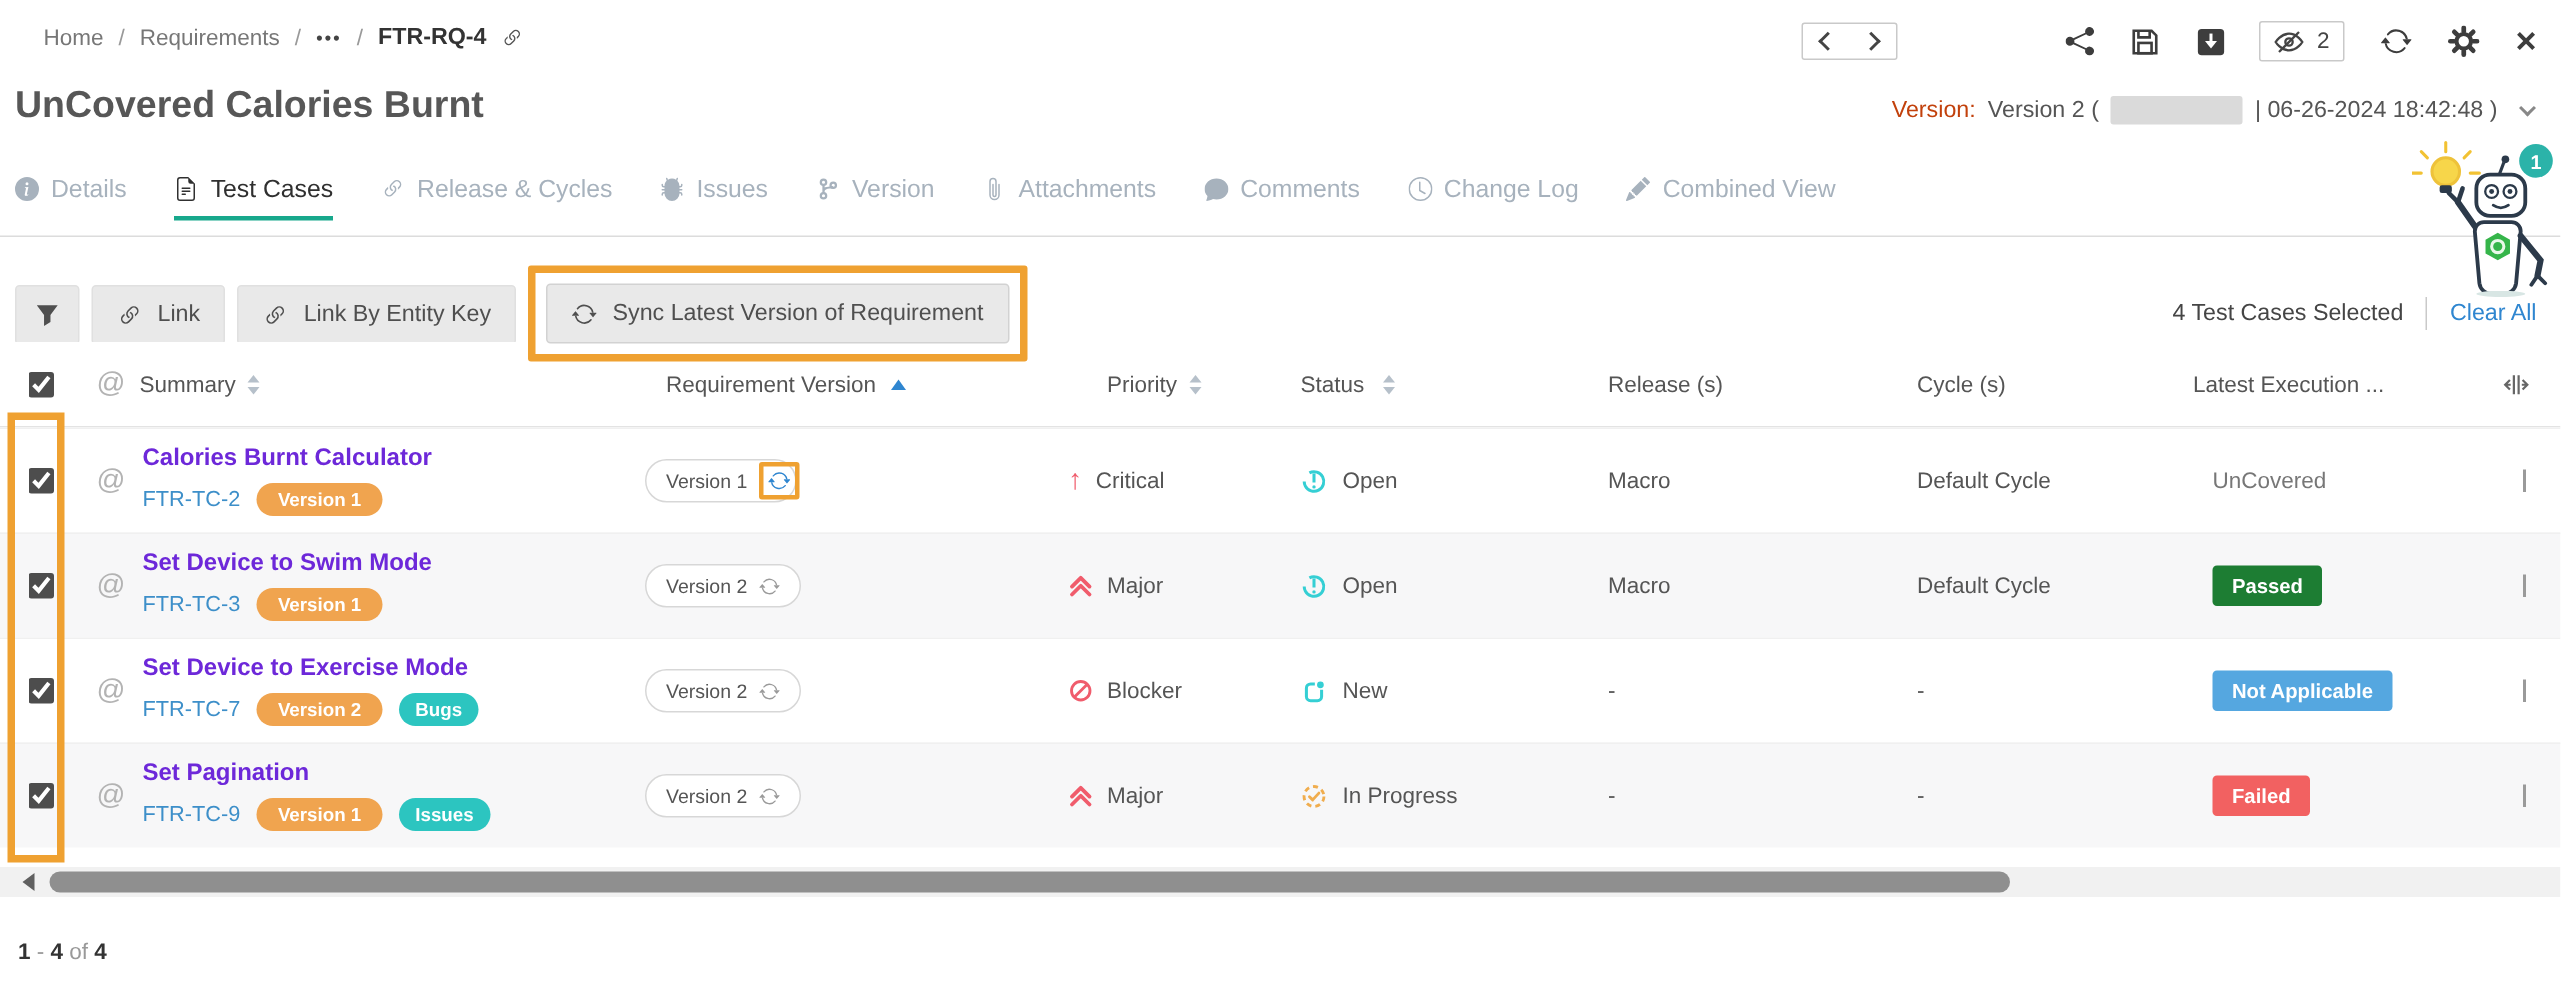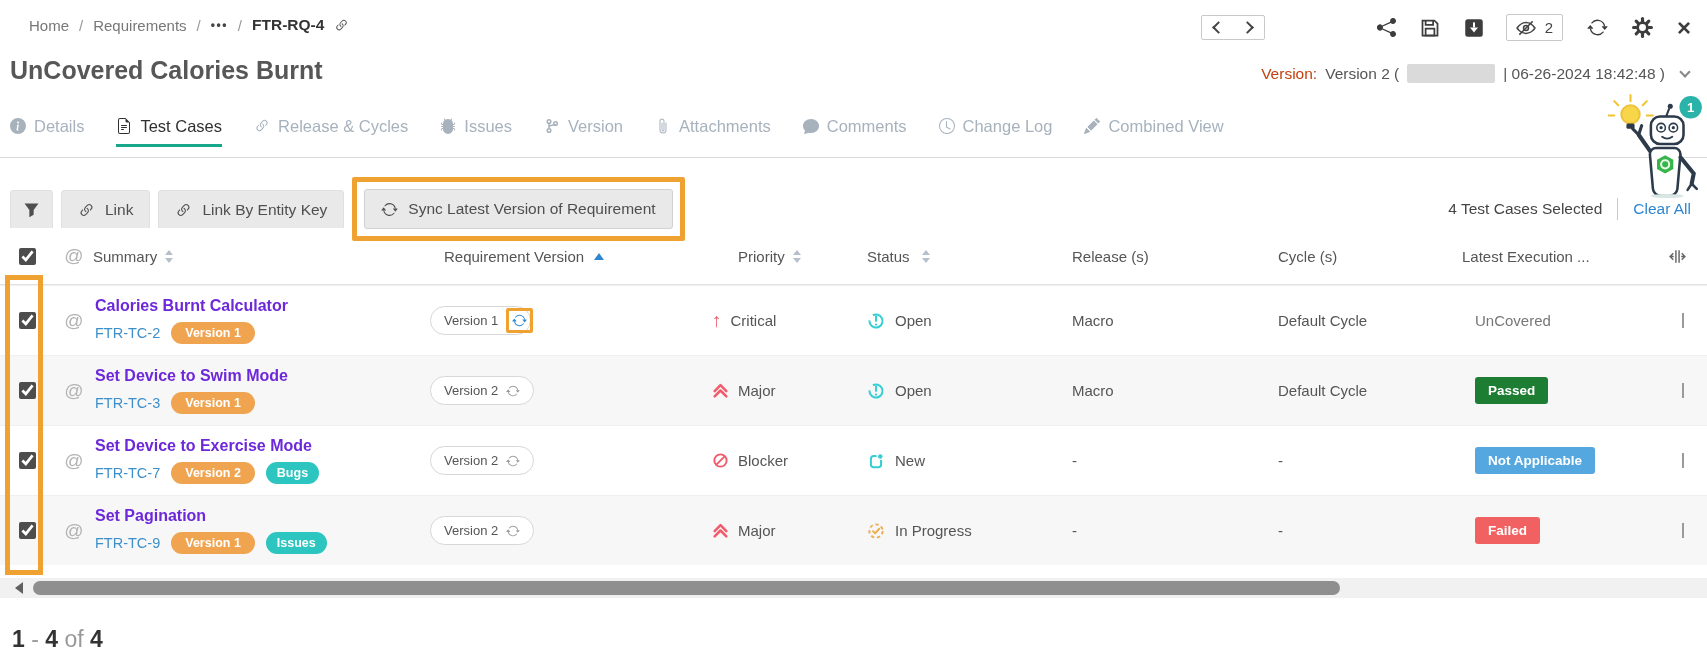--- a/index.html
+++ b/index.html
@@ -93,21 +93,21 @@
   input[type="checkbox"] { width: 17px; height: 17px; accent-color: #4d4d4d; cursor: pointer; }
   .cb-highlight { position: absolute; left: 5px; top: -10px; width: 38px; height: 300px; border: 5px solid #efa131; z-index: 4; pointer-events: none; }
   .tbody { position: relative; }
 
   
   .hbar { position: absolute; top: 578px; left: 0; width: 1707px; height: 20px; background: #f1f1f1; }
   .harrow { position: absolute; left: 15px; top: 4px; width: 0; height: 0; border-top: 6px solid transparent; border-bottom: 6px solid transparent; border-right: 8px solid #606060; cursor: pointer; }
   .hthumb { position: absolute; left: 33px; top: 3px; width: 1307px; height: 14px; background: #8f8f8f; border-radius: 7px; cursor: grab; }
 
   
-  .pager { position: absolute; top: 626px; left: 12px; font-size: 23px; color: #999; }
+  .pager { position: absolute; top: 626px; left: 12px; font-size: 15px; color: #999; }
   .pager b { color: #333; font-weight: 700; }
 </style>
 </head>
 <body>
 
 <svg width="0" height="0" style="position:absolute" aria-hidden="true">
   <defs>
     <g id="i-refresh" fill="currentColor">
       <path d="M11.534 7h3.932a.25.25 0 01.192.41l-1.966 2.36a.25.25 0 01-.384 0l-1.966-2.36a.25.25 0 01.192-.41z"></path>
       <path d="M4.466 9H.534a.25.25 0 01-.192-.41l1.966-2.36a.25.25 0 01.384 0l1.966 2.36a.25.25 0 01-.192.41z"></path>

